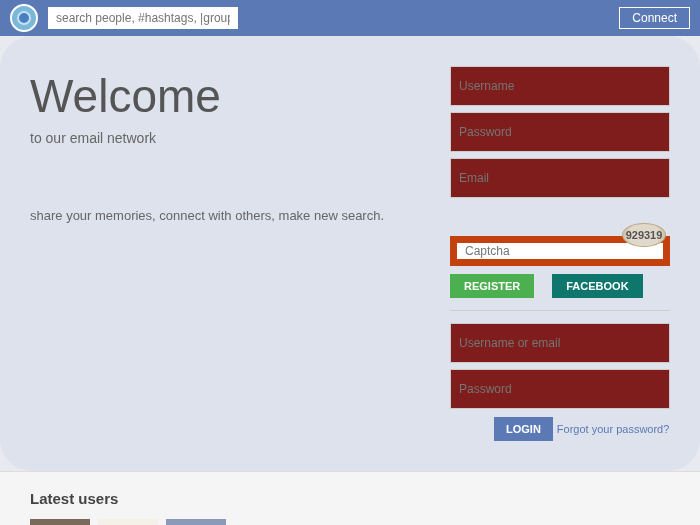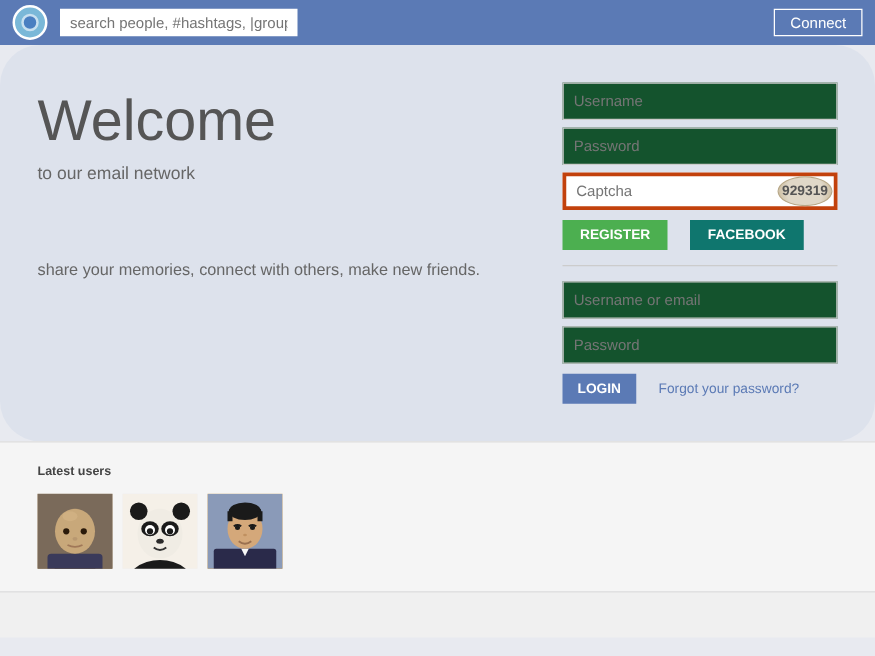--- a/index.html
+++ b/index.html
@@ -84,42 +84,43 @@
       line-height: 1.5;
     }
     .form-col {
       width: 220px;
       display: flex;
       flex-direction: column;
       gap: 6px;
     }
     .form-input {
       width: 100%;
-      height: 30px;
+      height: 40px;
       border: 1px solid #ccc;
       padding: 0 8px;
       font-size: 12px;
       color: #999;
-      background: #14532d;
+      background: #7f1d1d;
       outline: none;
     }
     .captcha-row {
       position: relative;
       display: flex;
       align-items: center;
     }
     .captcha-input {
       width: 100%;
       height: 30px;
-      border: 3px solid #c2410c;
+      border: 7px solid #c2410c;
       padding: 0 8px;
       font-size: 12px;
       color: #999;
       background: #fff;
       outline: none;
+      margin-top: 32px;
     }
     .captcha-badge {
       position: absolute;
       right: 4px;
       top: 50%;
       transform: translateY(-50%);
       width: 44px;
       height: 24px;
       background: radial-gradient(circle, #e0d8c8 60%, #c8b898 100%);
       border-radius: 50%;
@@ -157,22 +158,23 @@
       text-transform: uppercase;
     }
     .divider-line {
       height: 1px;
       background: #ccc;
       margin: 6px 0;
     }
     .login-row {
       display: flex;
       align-items: center;
-      gap: 18px;
+      gap: 4px;
       margin-top: 2px;
+      margin-left: 44px;
     }
     .login-btn {
       background: #5b7ab5;
       color: #fff;
       border: none;
       padding: 6px 12px;
       font-size: 11px;
       font-weight: bold;
       cursor: pointer;
       text-transform: uppercase;
@@ -184,21 +186,21 @@
       text-decoration: none;
     }
 
     
     .latest-section {
       background: #f5f5f5;
       padding: 18px 30px;
       border-top: 1px solid #ddd;
     }
     .latest-title {
-      font-size: 10px;
+      font-size: 15px;
       font-weight: bold;
       color: #444;
       margin-bottom: 12px;
     }
     .user-avatars {
       display: flex;
       gap: 8px;
     }
     
     .avatar-bald {
@@ -247,27 +249,28 @@
   <button class="connect-btn">Connect</button>
 </div>
 
 <div class="main-section">
 
   <div class="welcome-col">
     <div class="welcome-title">Welcome</div>
     <div class="welcome-sub">to our email network</div>
     <div style="height:30px;"></div>
     <div class="welcome-desc">share your memories, connect with
-others, make new friends.</div>
+others, make new search.</div>
   </div>
 
   <div class="form-col">
 
     <input class="form-input" type="text" placeholder="Username" style="">
     <input class="form-input" type="password" placeholder="Password" style="">
+    <input class="form-input" type="email" placeholder="Email" style="">
     <div class="captcha-row">
       <input class="captcha-input" type="text" placeholder="Captcha" style="">
       <div class="captcha-badge">929319</div>
     </div>
     <div class="btn-row">
       <button class="register-btn">REGISTER</button>
       <button class="facebook-btn">FACEBOOK</button>
     </div>
 
     <div class="divider-line"></div>

